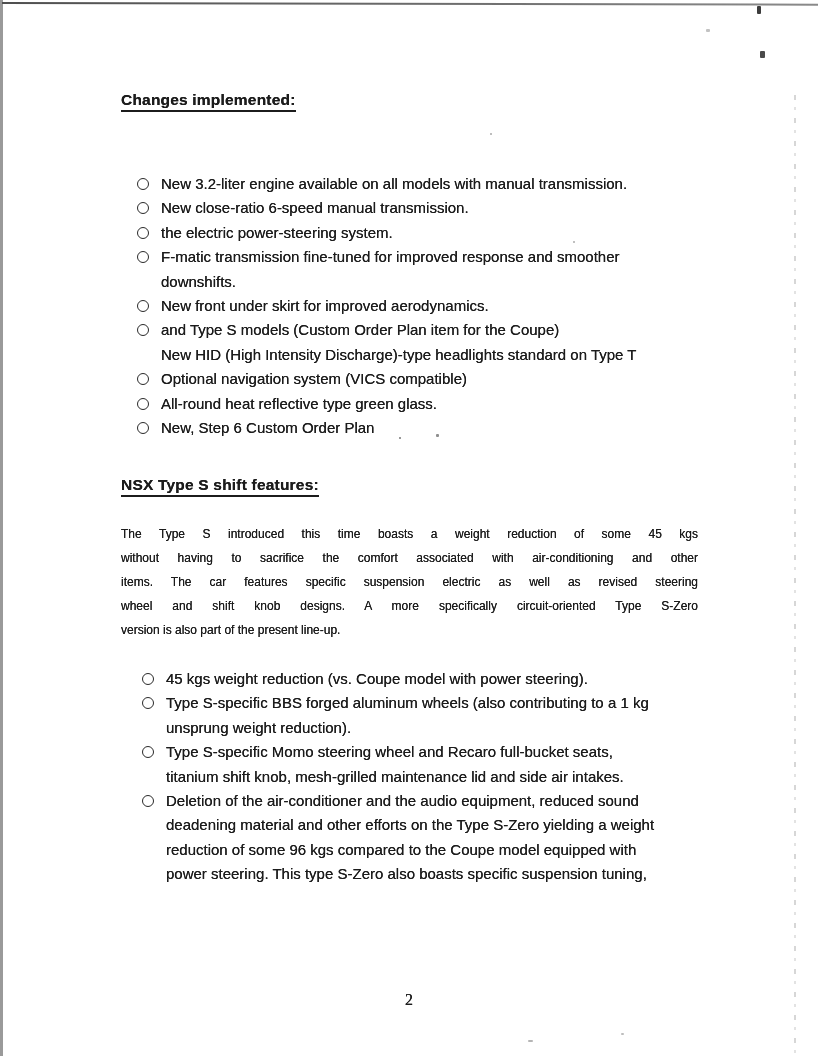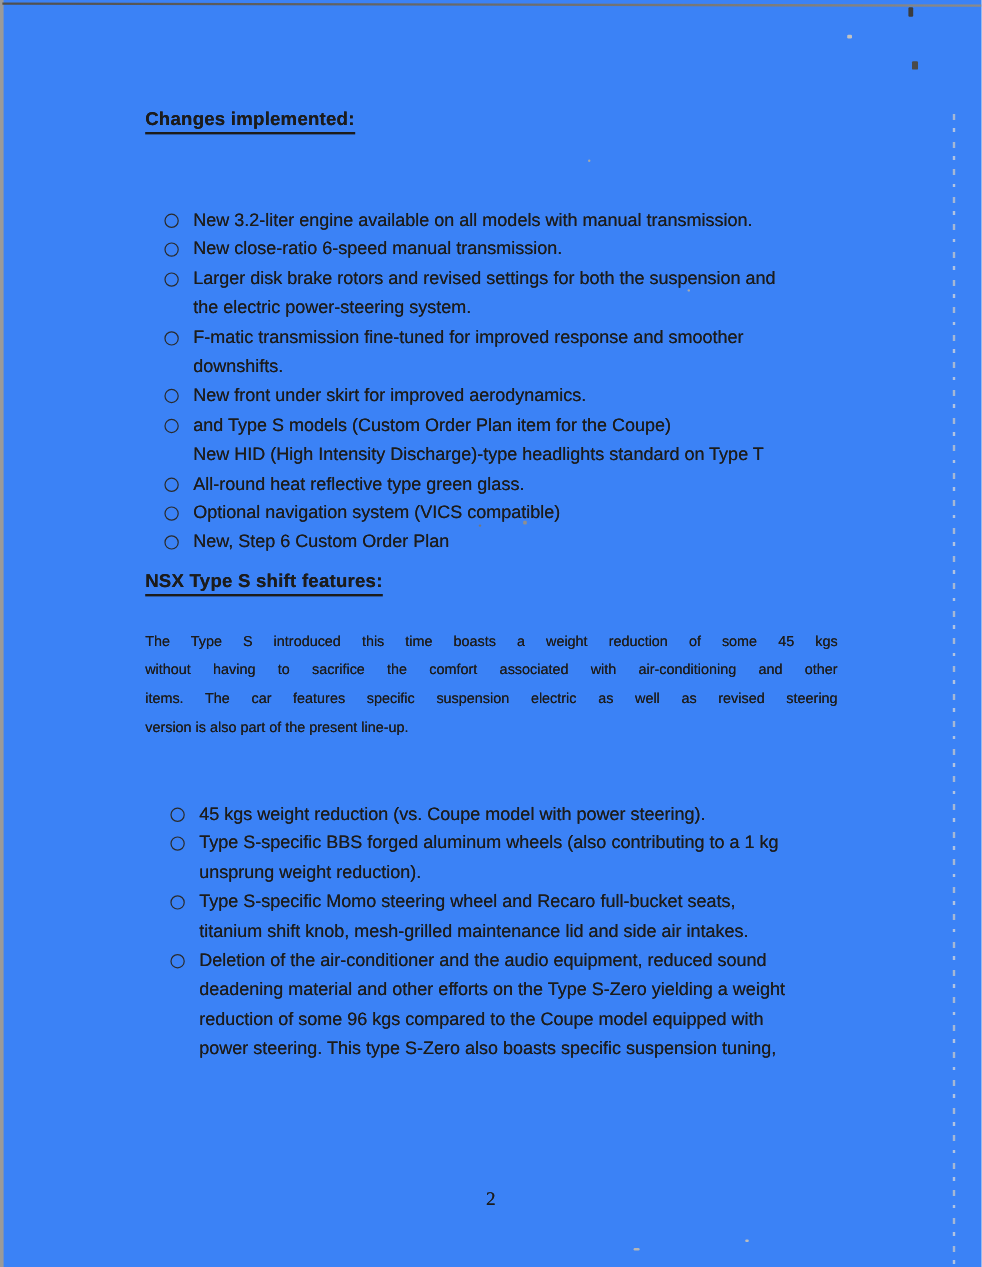--- a/index.html
+++ b/index.html
@@ -1,20 +1,20 @@
 <!DOCTYPE html>
 <html><head>
 <meta charset="utf-8">
 <style>
   html,body{margin:0;padding:0;background:#e9e9e9;}
   #page{
     position:relative;
     width:818px;height:1056px;
     margin:0 auto;
-    background:#3b82f6;
+    background:#ffffff;
     overflow:hidden;
     font-family:"Liberation Sans","DejaVu Sans",sans-serif;
     color:#1c1c1c;
     -webkit-font-smoothing:antialiased;
   }
   
   .edge-left{position:absolute;left:0;top:0;width:3px;height:1056px;background:#9a9a9a;}
   .edge-top{position:absolute;left:2px;top:2px;width:816px;height:2px;
             background:linear-gradient(90deg,#4f4f4f 0%,#6e6e6e 55%,#8a8a8a 100%);
             transform:rotate(0.12deg);transform-origin:left top;}
@@ -83,21 +83,20 @@
     </div>
     <div class="brow">
       <span class="bullet"></span>
       <div class="btext">
           <div class="bline">New close-ratio 6-speed manual transmission.</div>
         </div>
     </div>
     <div class="brow">
       <span class="bullet"></span>
       <div class="btext">
-        <div class="bline">Larger disk brake rotors and revised settings for both the suspension and</div>
         <div class="bline">the electric power-steering system.</div>
       </div>
     </div>
     <div class="brow">
       <span class="bullet"></span>
       <div class="btext">
         <div class="bline">F-matic transmission fine-tuned for improved response and smoother</div>
         <div class="bline">downshifts.</div>
       </div>
     </div>
@@ -110,45 +109,46 @@
     <div class="brow">
       <span class="bullet"></span>
       <div class="btext">
         <div class="bline">and Type S models (Custom Order Plan item for the Coupe)</div>
         <div class="bline">New HID (High Intensity Discharge)-type headlights standard on Type T</div>
       </div>
     </div>
     <div class="brow">
       <span class="bullet"></span>
       <div class="btext">
-          <div class="bline">All-round heat reflective type green glass.</div>
+          <div class="bline">Optional navigation system (VICS compatible)</div>
         </div>
     </div>
     <div class="brow">
       <span class="bullet"></span>
       <div class="btext">
-          <div class="bline">Optional navigation system (VICS compatible)</div>
+          <div class="bline">All-round heat reflective type green glass.</div>
         </div>
     </div>
     <div class="brow">
       <span class="bullet"></span>
       <div class="btext">
           <div class="bline">New, Step 6 Custom Order Plan</div>
         </div>
     </div>
   </div>
 
   <div class="heading h-features">
     <span>NSX Type S shift features:</span>
   </div>
 
   <div class="para">
     <div class="pline pj">The Type S introduced this time boasts a weight reduction of some 45 kgs</div>
     <div class="pline pj">without having to sacrifice the comfort associated with air-conditioning and other</div>
     <div class="pline pj">items. The car features specific suspension electric as well as revised steering</div>
+    <div class="pline pj">wheel and shift knob designs. A more specifically circuit-oriented Type S-Zero</div>
     <div class="pline">version is also part of the present line-up.</div>
   </div>
 
   <div class="blist list-features">
     <div class="brow">
       <span class="bullet"></span>
       <div class="btext">
           <div class="bline">45 kgs weight reduction (vs. Coupe model with power steering).</div>
         </div>
     </div>

